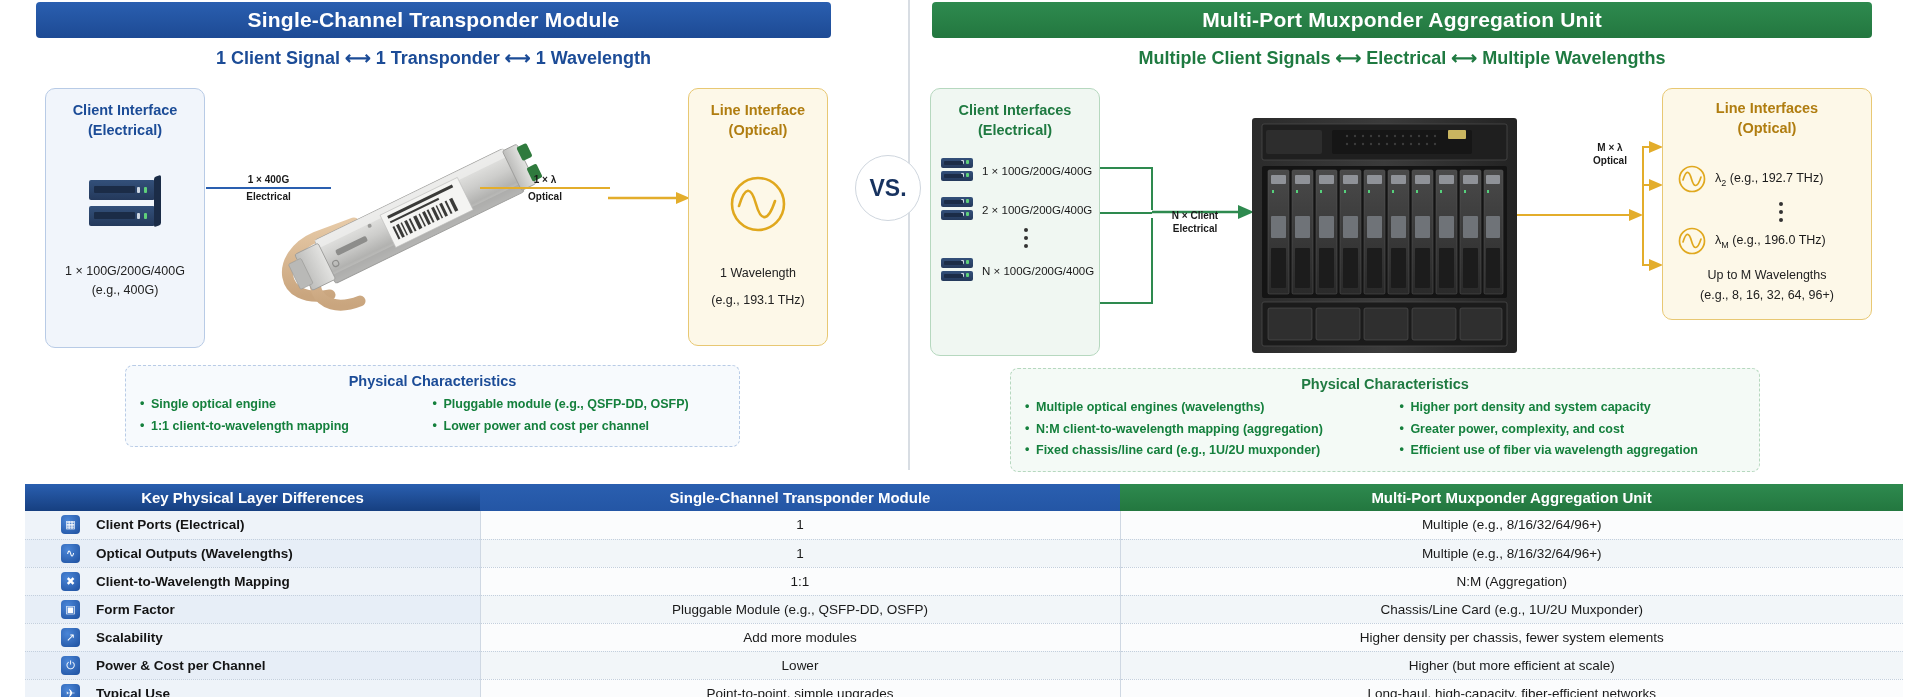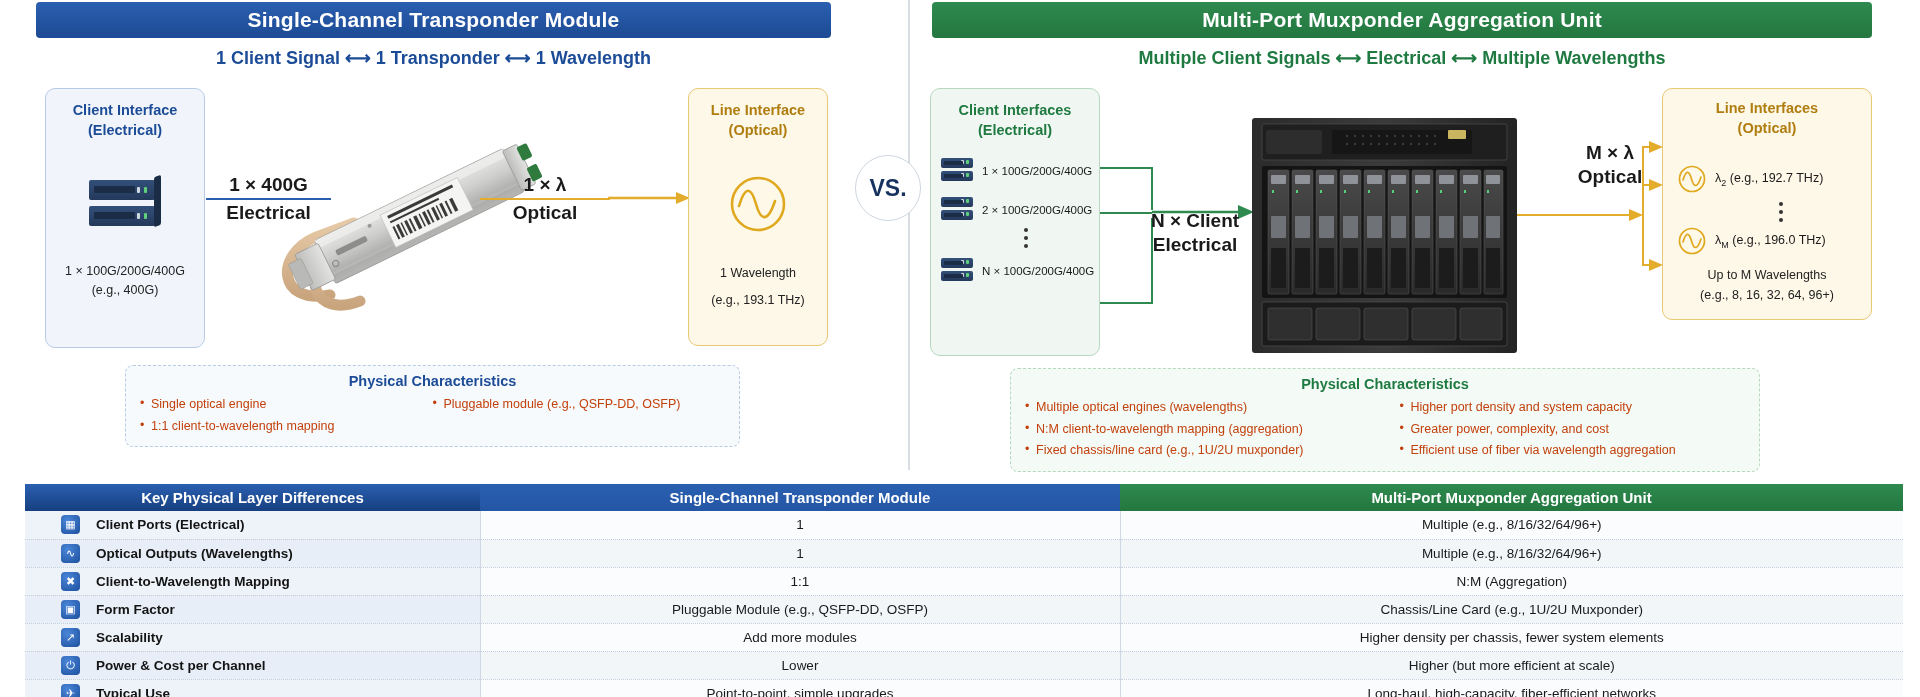--- a/index.html
+++ b/index.html
@@ -57,21 +57,21 @@
     border-radius:2px; position:relative;
   }
   .srv .u::after{
     content:""; position:absolute; left:8%; top:28%; width:62%; height:36%;
     background:#1b2c47; border-radius:1px;
   }
   .srv .led { position:absolute; width:3px; height:6px; background:#5fd07a; border-radius:1px; }
 
   
   .conn-label {
-    position:absolute; text-align:center; font-size:19px; font-weight:bold; color:#1a1a1a;
+    position:absolute; text-align:center; font-size:10px; font-weight:bold; color:#1a1a1a;
   }
   .conn-label .top { display:block; margin-bottom:2px; }
   .conn-label .bot { display:block; margin-top:2px; }
   .conn-rule { height:2px; width:100%; }
 
   
   .qsfp { position:absolute; }
 
   
   .sine-circle { border:2px solid #e0a81e; border-radius:50%; display:block; }
@@ -100,21 +100,21 @@
   .wl-row .wl-lbl { font-size:12.5px; color:#1a1a1a; white-space:nowrap; }
   sub { font-size:9px; }
 
   
   .phys {
     position:absolute; border:1px dashed; border-radius:8px; padding:7px 14px 9px;
   }
   .phys-title { text-align:center; font-weight:bold; font-size:14.5px; margin-bottom:5px; }
   .phys-cols { display:flex; }
   .phys-cols ul { list-style:none; }
-  .phys-cols li { font-size:12.5px; color:#c2410c; line-height:1.72; position:relative; padding-left:11px; }
+  .phys-cols li { font-size:12.5px; color:#15803d; line-height:1.72; position:relative; padding-left:11px;font-weight:bold; }
   .phys-cols li::before { content:"•"; position:absolute; left:0; top:-1px; }
   #phys-left  { left:125px; top:365px; width:615px; border-color:#b8cbe6; background:#f7fafd; }
   #phys-left .phys-title { color:#1c4c97; }
   #phys-right { left:1010px; top:368px; width:750px; border-color:#b6d8bf; background:#f4faf6; }
   #phys-right .phys-title { color:#1f7a41; }
 
   
   #table-wrap { position:absolute; left:25px; top:484px; width:1878px; }
   table { border-collapse:collapse; width:100%; table-layout:fixed; }
   thead th {
@@ -521,20 +521,21 @@
 
   <div class="phys" id="phys-left">
     <div class="phys-title">Physical Characteristics</div>
     <div class="phys-cols">
       <ul style="width:50%;">
         <li>Single optical engine</li>
         <li>1:1 client-to-wavelength mapping</li>
       </ul>
       <ul style="width:50%;">
         <li>Pluggable module (e.g., QSFP-DD, OSFP)</li>
+        <li>Lower power and cost per channel</li>
       </ul>
     </div>
   </div>
 
   <div class="phys" id="phys-right">
     <div class="phys-title">Physical Characteristics</div>
     <div class="phys-cols">
       <ul style="width:52%;">
         <li>Multiple optical engines (wavelengths)</li>
         <li>N:M client-to-wavelength mapping (aggregation)</li>

